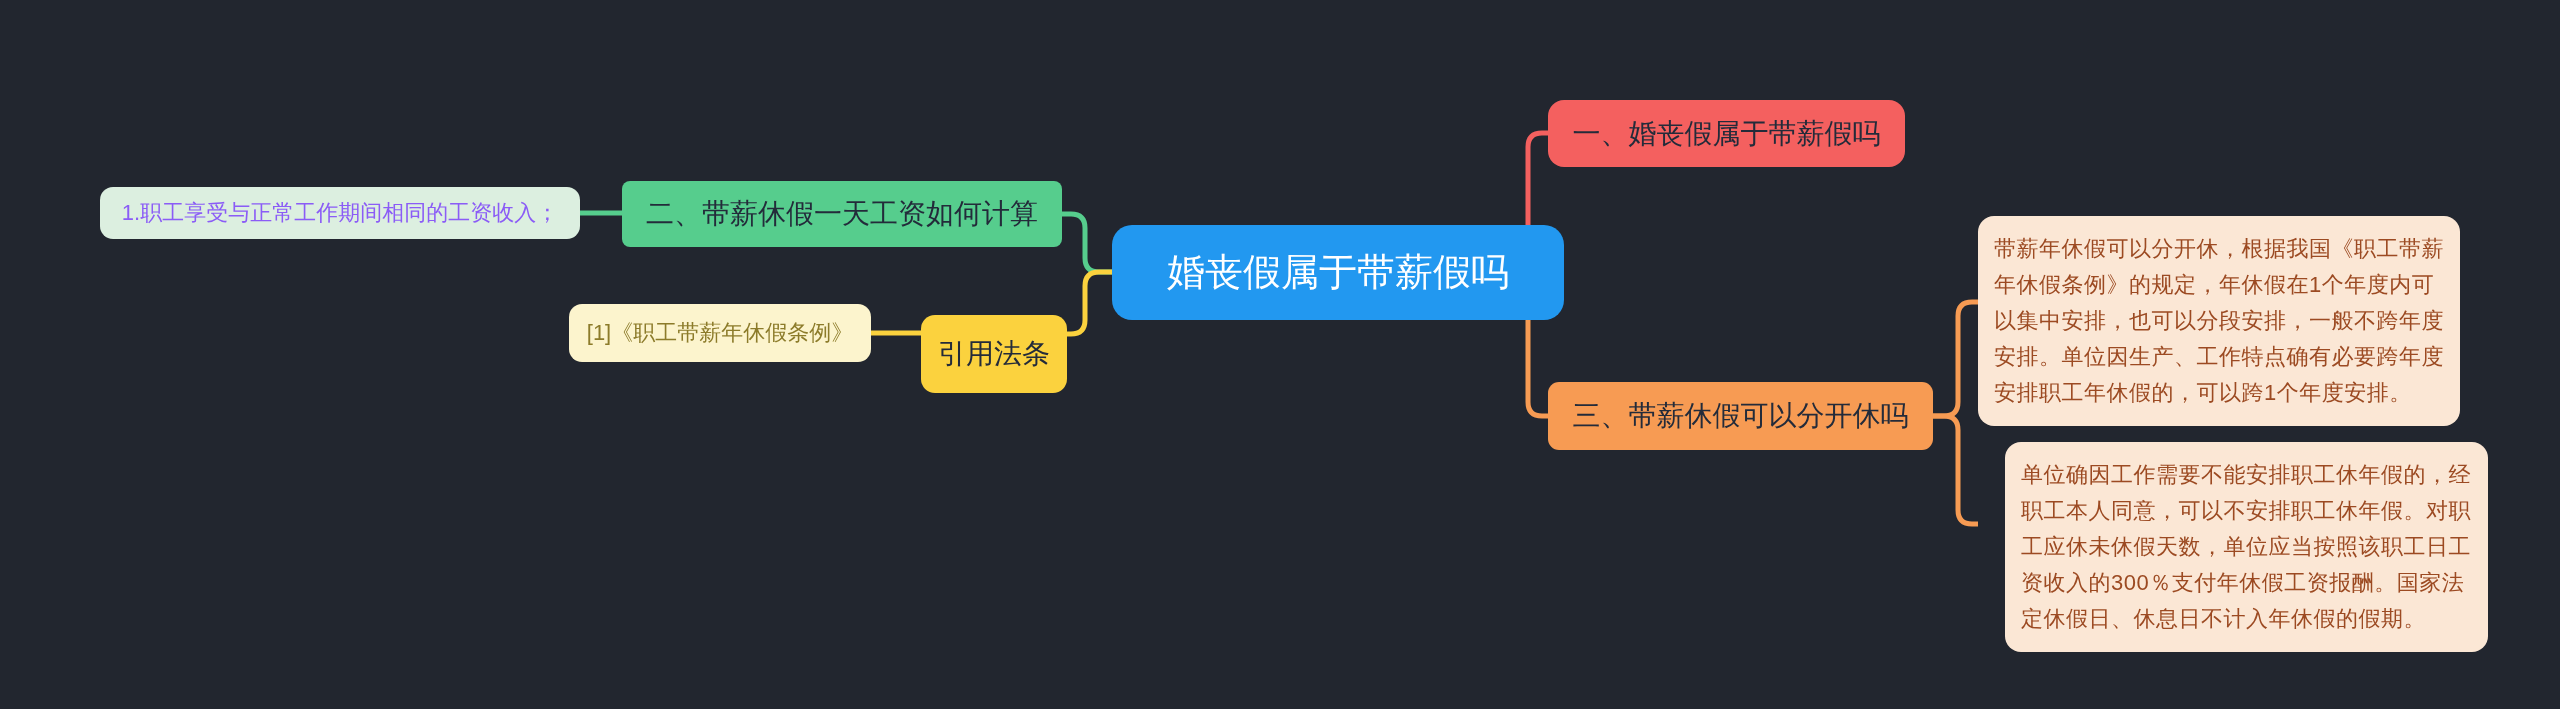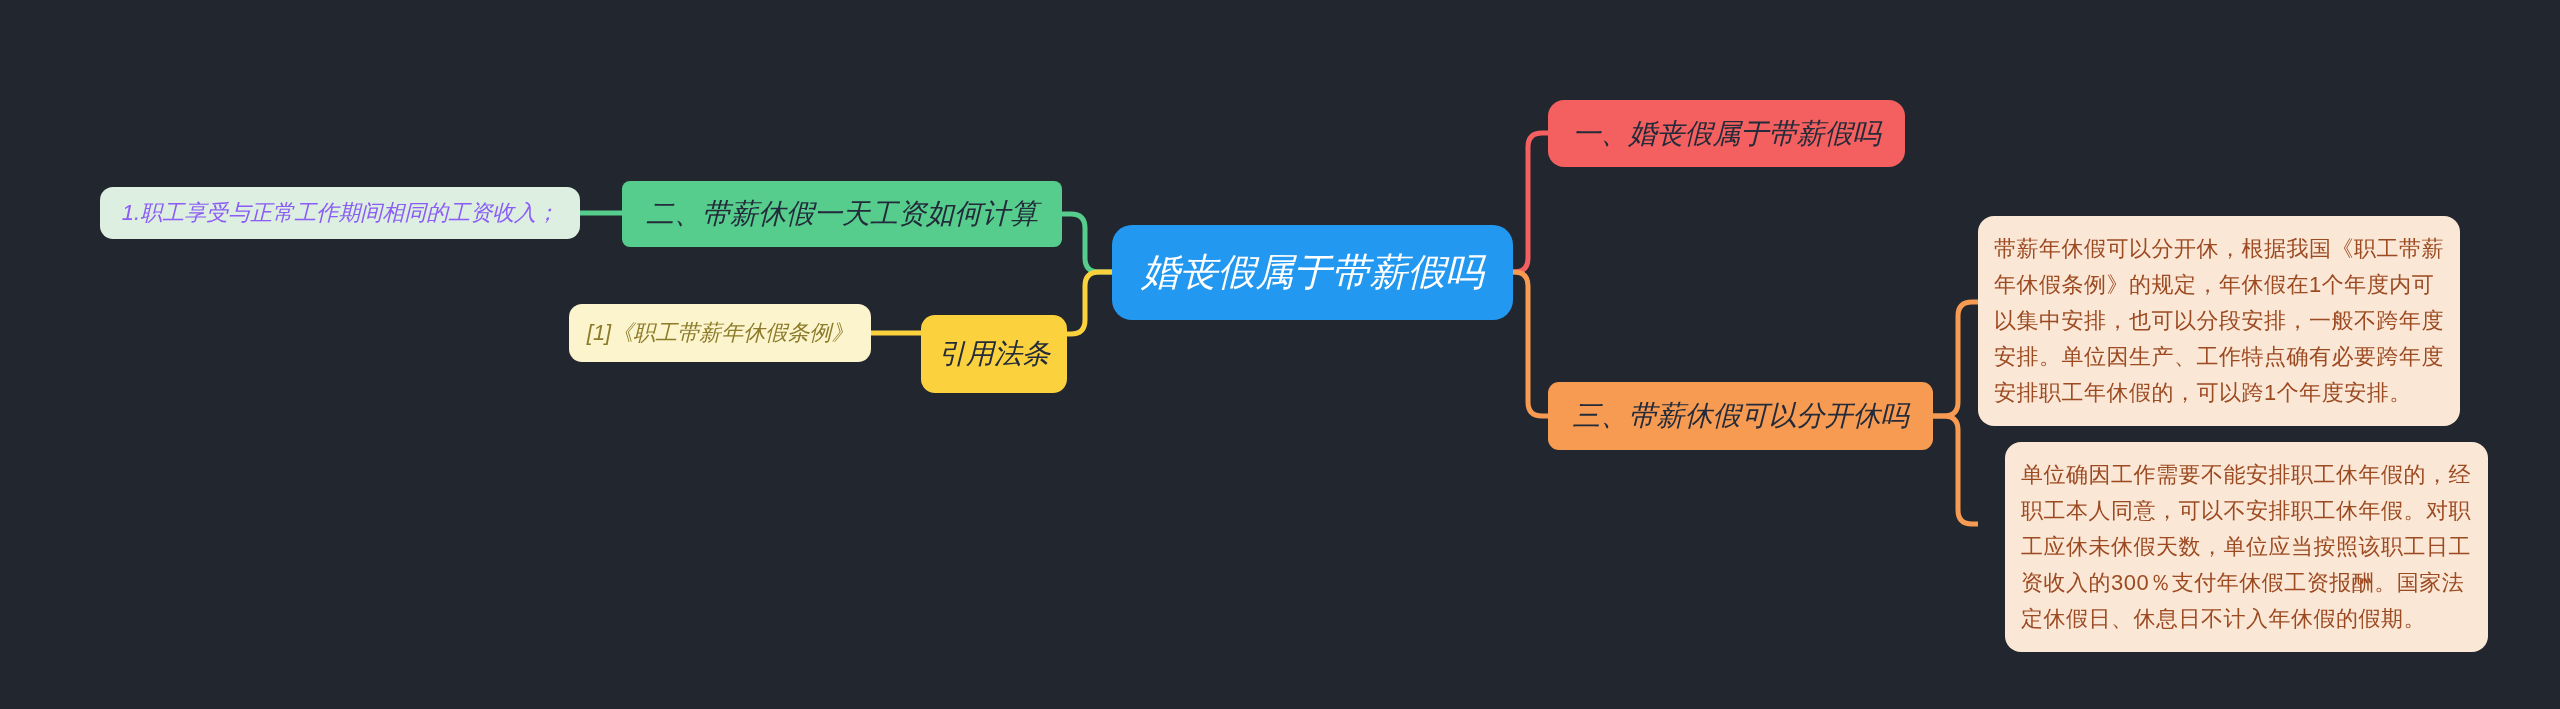--- a/index.html
+++ b/index.html
@@ -22,26 +22,25 @@
   .wires path { fill: none; stroke-width: 5; }
 
   .node {
     position: absolute;
     box-sizing: border-box;
     display: flex;
     align-items: center;
     justify-content: center;
     white-space: nowrap;
     font-weight: 400;
-    font-style: italic;
   }
 
   
   .n-root {
-    left: 1112px; top: 225px; width: 401px; height: 95px;
+    left: 1112px; top: 225px; width: 452px; height: 95px;
     background: #2298f0; color: #ffffff;
     font-size: 38px; border-radius: 20px;
   }
 
   
   .n-branch-calc {
     left: 622px; top: 181px; width: 440px; height: 66px;
     background: #56cd8d; color: #232b3a;
     font-size: 28px; border-radius: 8px;
   }

